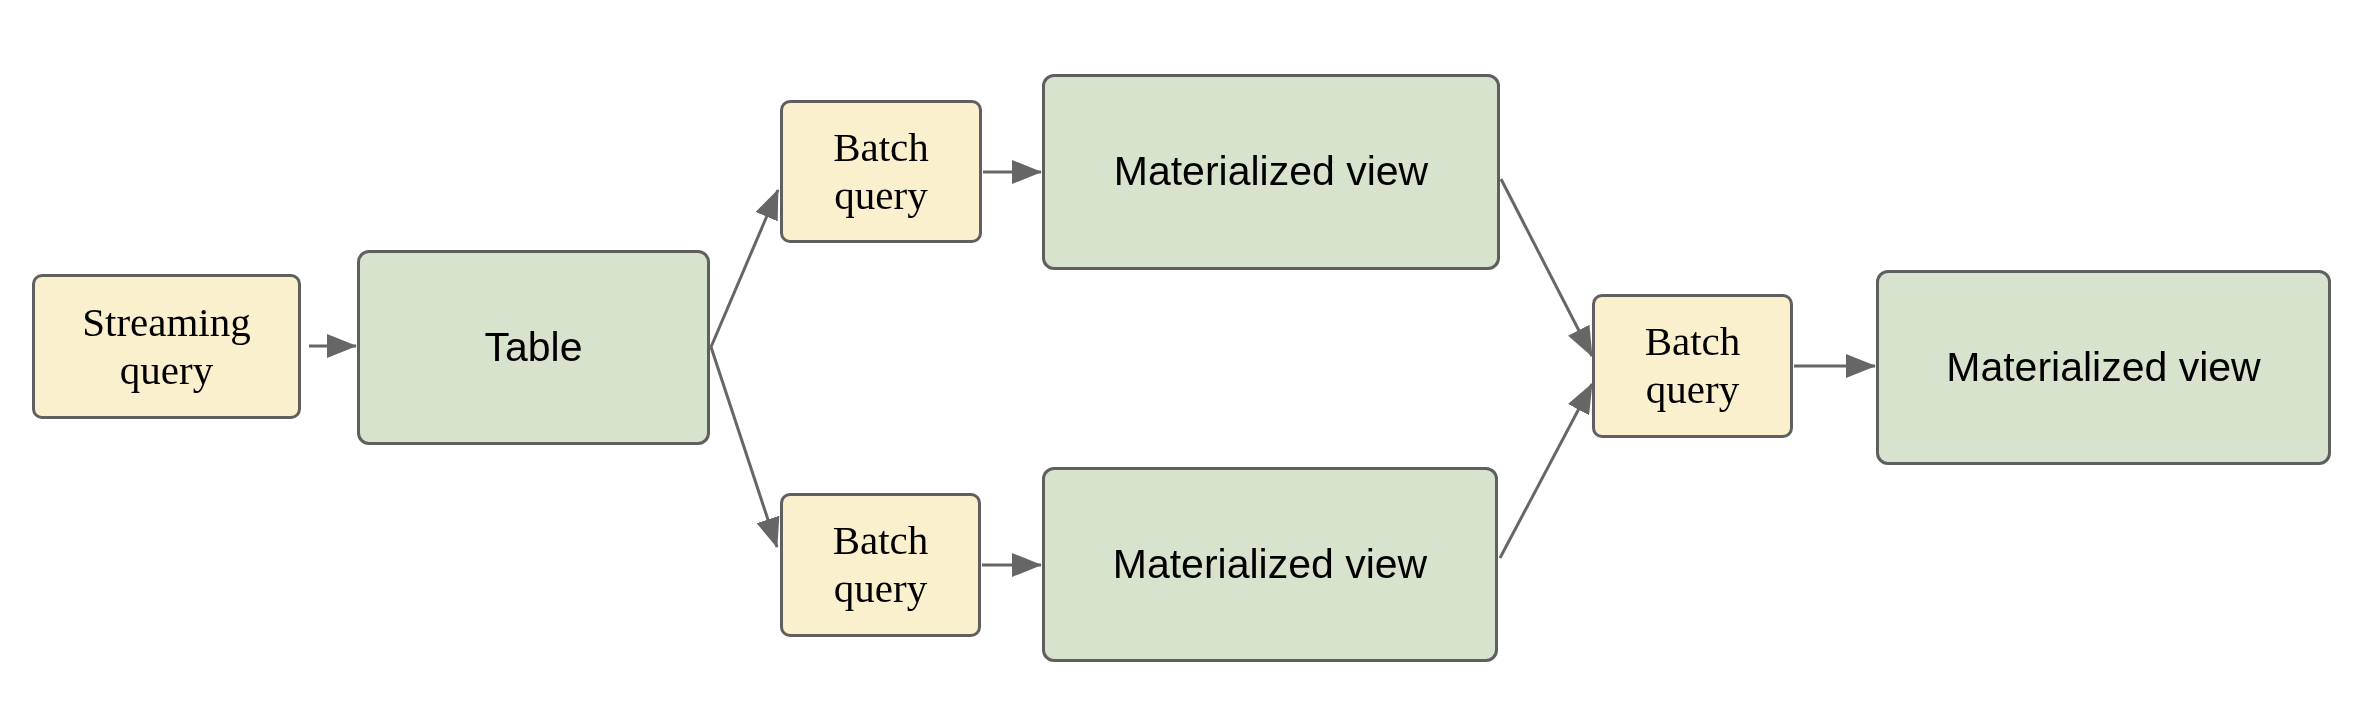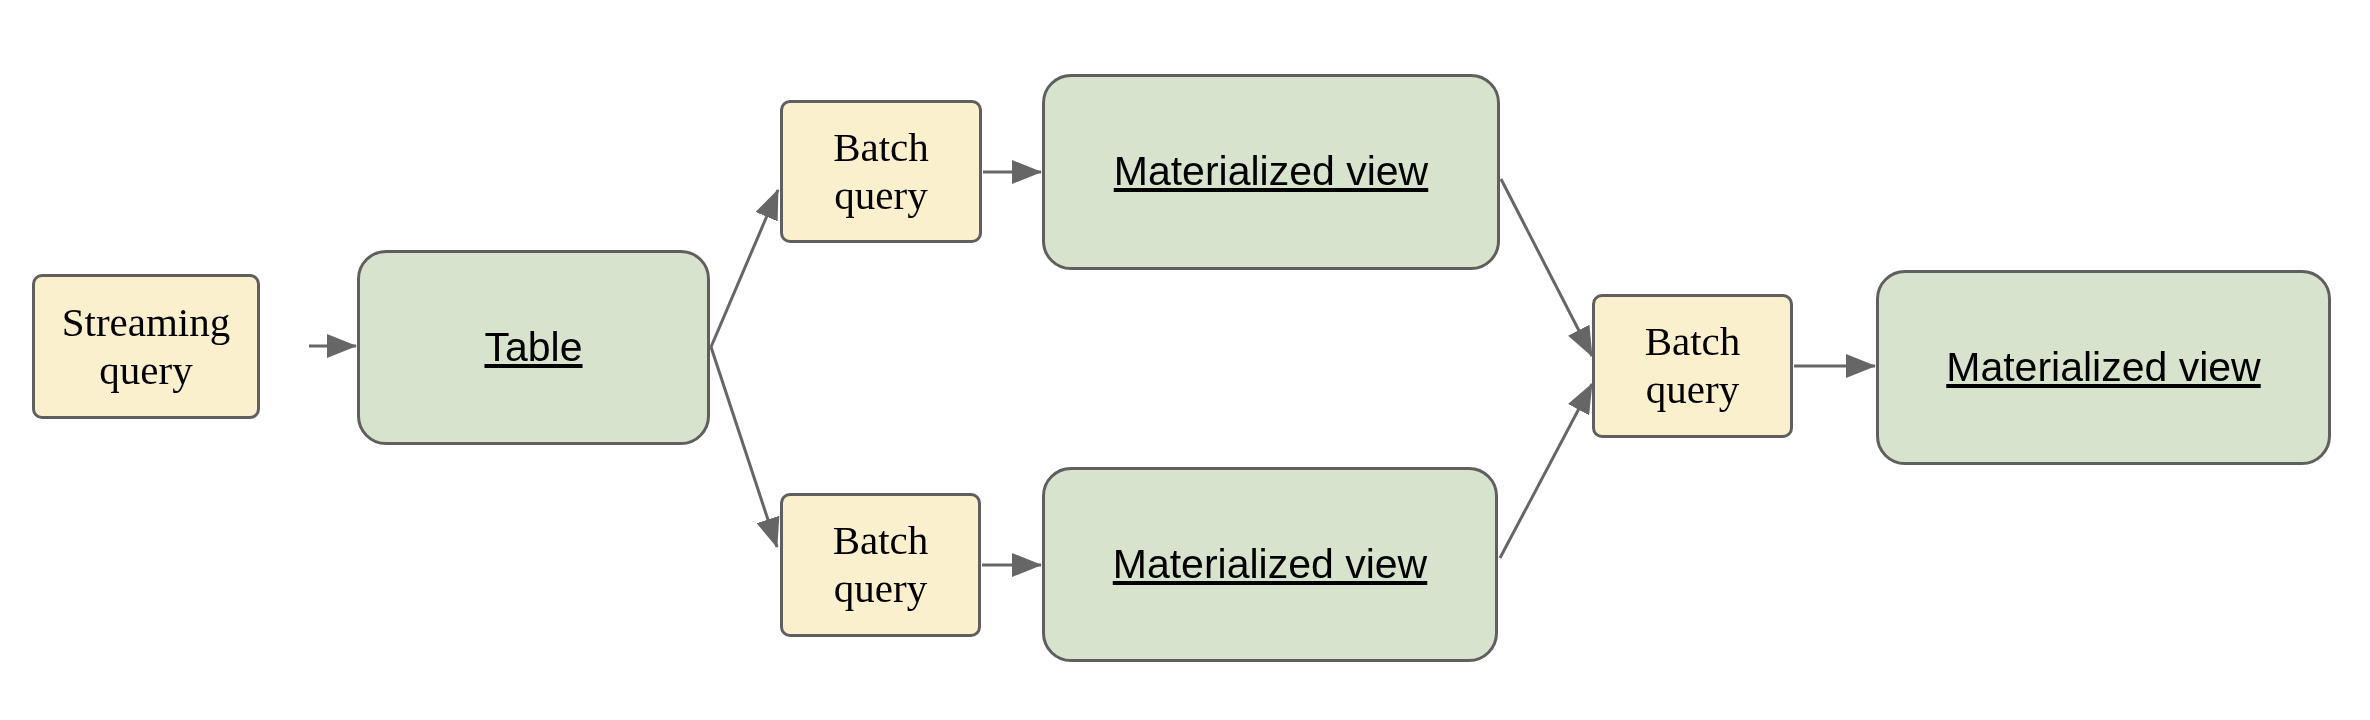--- a/index.html
+++ b/index.html
@@ -43,24 +43,23 @@
     line-height: 1.17;
     white-space: pre-line;
   }
   .node--query {
     background: var(--query-fill, #faf0cd);
     border-radius: 10px;
     font-family: Liberation Serif, serif;
   }
   .node--store {
     background: var(--store-fill, #d8e3ce);
-    border-radius: 29px;
-    text-decoration: underline;
+    border-radius: 12px;
   }
-  #n-streaming  { left: 32px;   top: 274px; width: 228px; height: 145px; }
+  #n-streaming  { left: 32px;   top: 274px; width: 269px; height: 145px; }
   #n-table      { left: 357px;  top: 250px; width: 353px; height: 195px; justify-content: center; }
   #n-bq-top     { left: 780px;  top: 100px; width: 202px; height: 143px; }
   #n-mv-top     { left: 1042px; top: 74px;  width: 458px; height: 196px; }
   #n-bq-bottom  { left: 780px;  top: 493px; width: 201px; height: 144px; }
   #n-mv-bottom  { left: 1042px; top: 467px; width: 456px; height: 195px; }
   #n-bq-right   { left: 1592px; top: 294px; width: 201px; height: 144px; }
   #n-mv-right   { left: 1876px; top: 270px; width: 455px; height: 195px; }
 </style>
 </head>
 <body>

